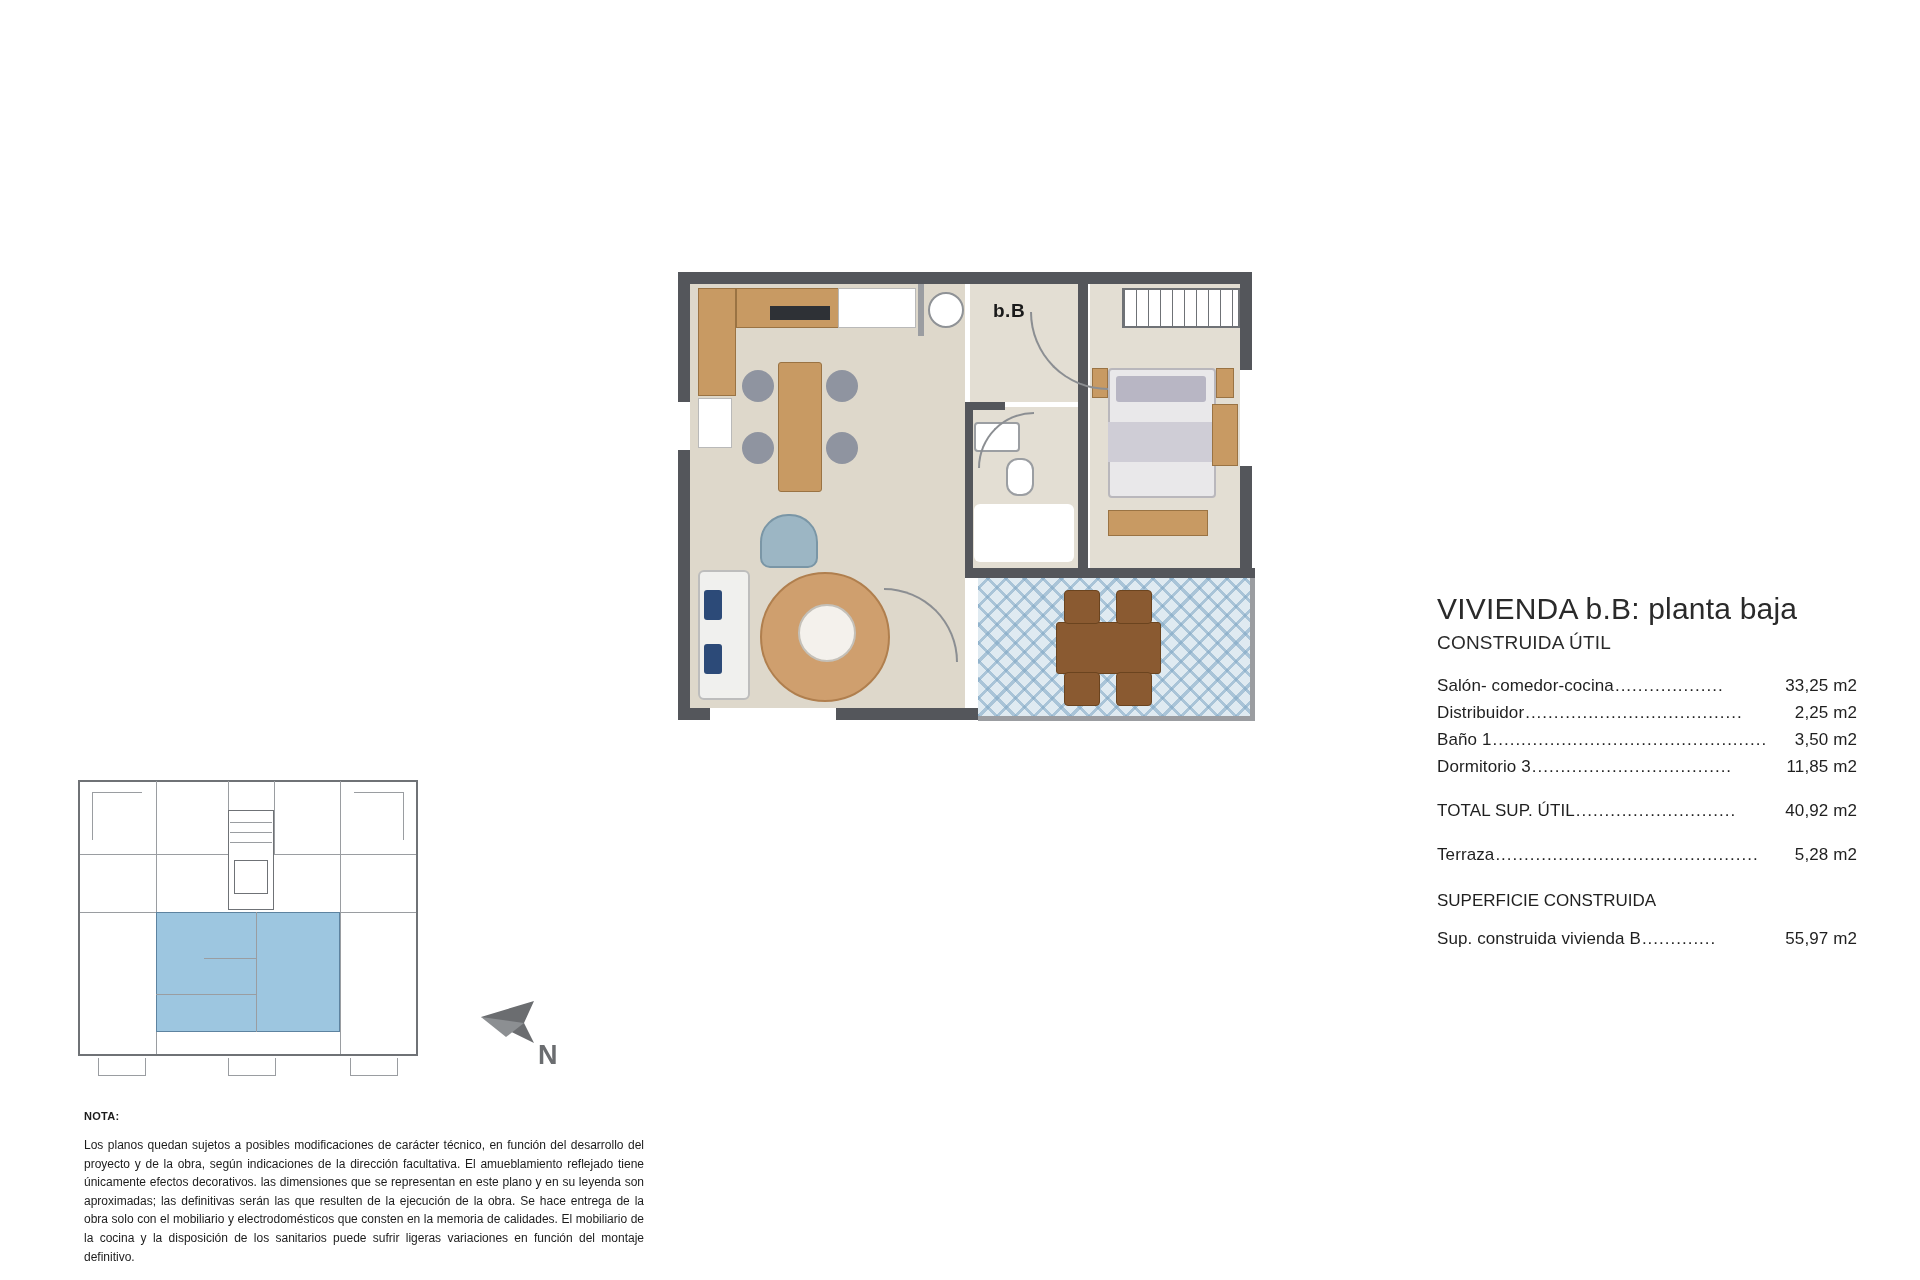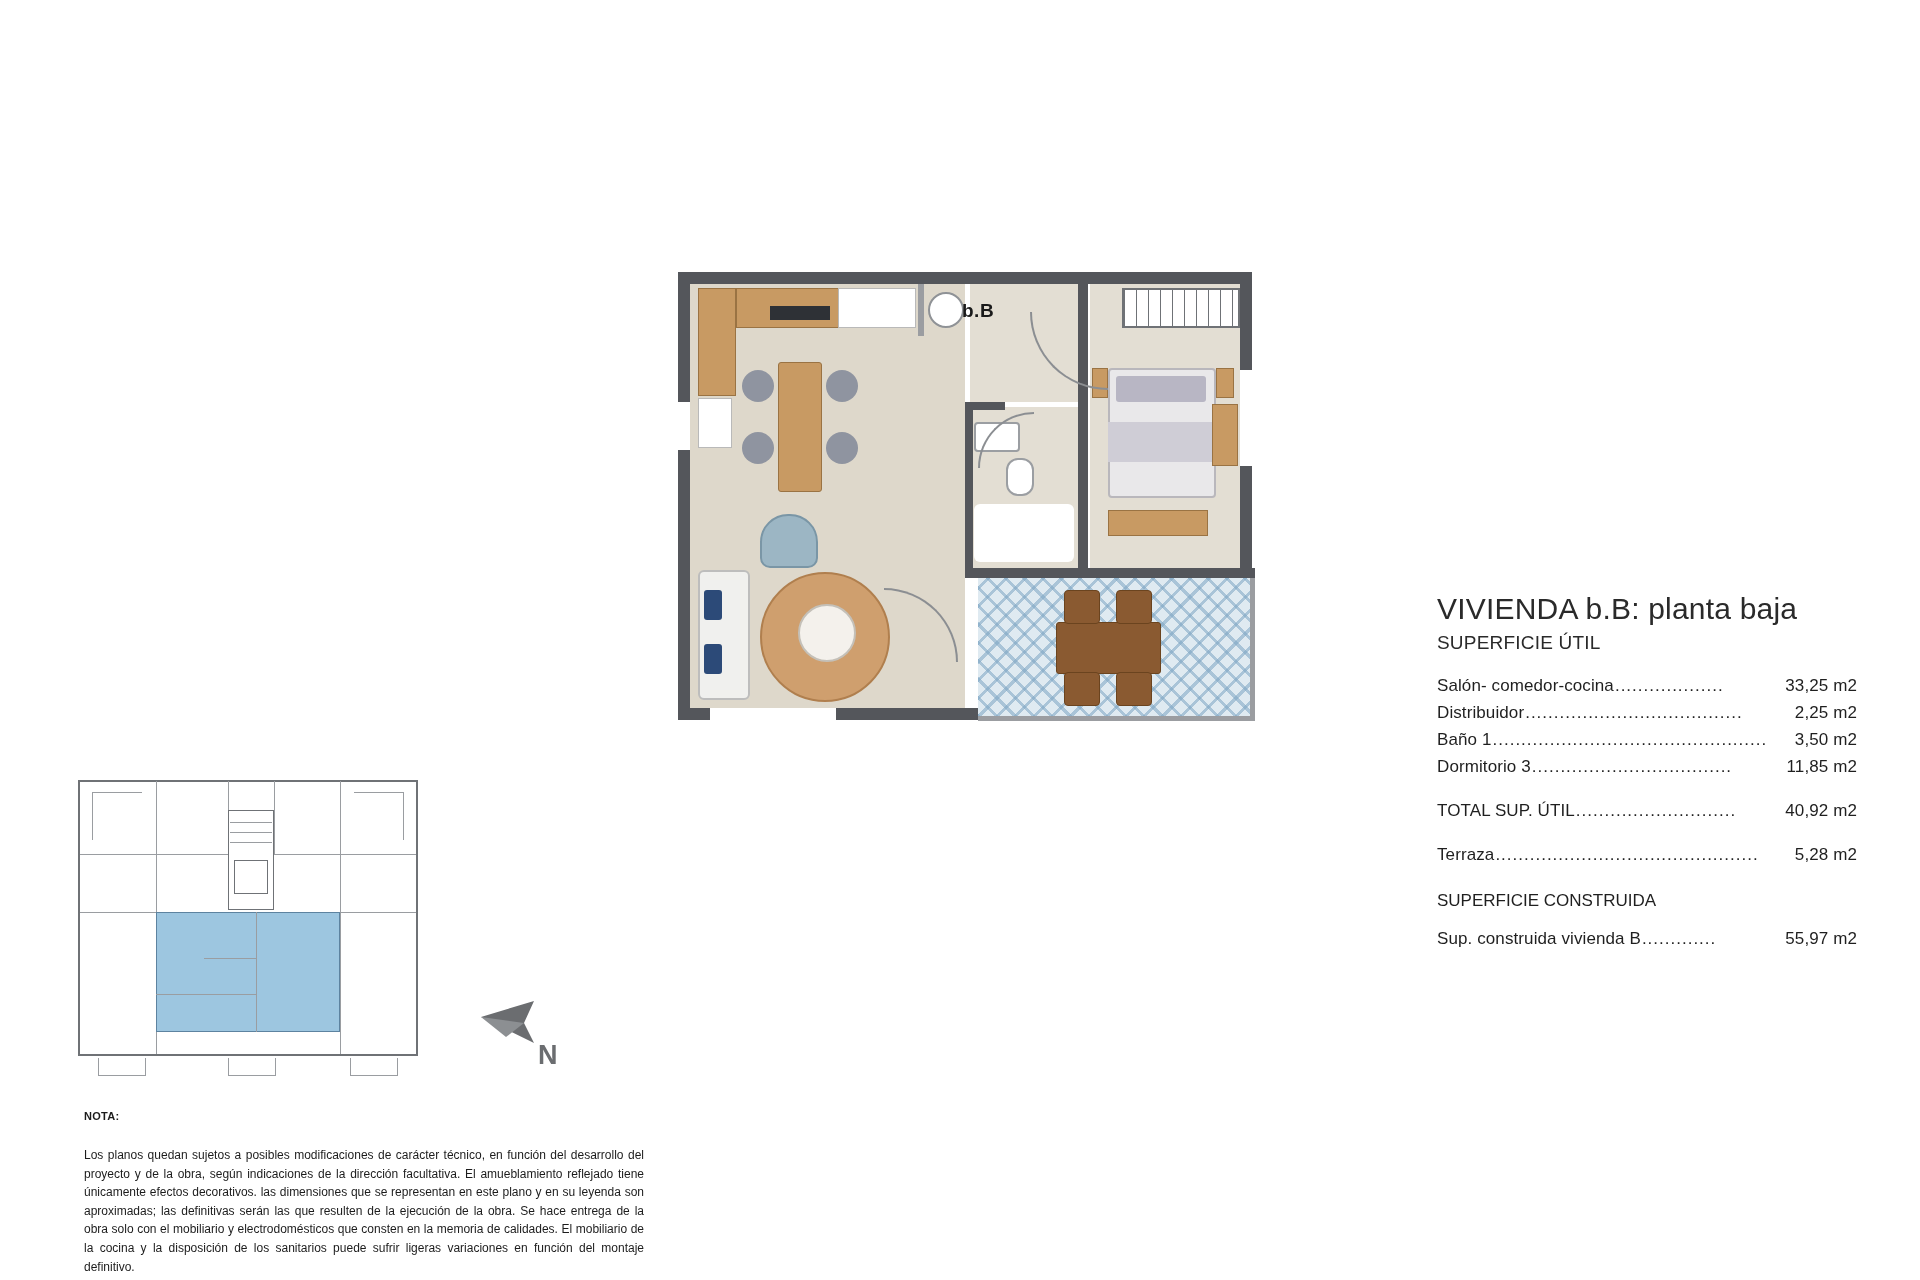--- a/index.html
+++ b/index.html
@@ -168,21 +168,21 @@
   #note {
     position: absolute;
     left: 84px;
     top: 1110px;
     width: 560px;
   }
   #note .note-title {
     font-size: 11px;
     font-weight: bold;
     color: #1c1c1c;
-    margin-bottom: 24px;
+    margin-bottom: 14px;
     letter-spacing: .3px;
   }
   #note .note-body {
     font-size: 12px;
     line-height: 1.55;
     color: #1c1c1c;
     text-align: justify;
   }
 </style>
 </head>
@@ -253,26 +253,26 @@
   <div class="wood" style="left:534px;top:132px;width:26px;height:62px;"></div>
 
   <div class="furn" style="left:352px;top:40px;width:78px;height:78px;border:2px solid #8b8e92;border-radius:0 0 0 100%;border-top:none;border-right:none;"></div>
   <div class="furn" style="left:300px;top:140px;width:56px;height:56px;border:2px solid #8b8e92;border-radius:100% 0 0 0;border-bottom:none;border-right:none;"></div>
   <div class="furn" style="left:206px;top:316px;width:74px;height:74px;border:2px solid #8b8e92;border-radius:0 100% 0 0;border-bottom:none;border-left:none;"></div>
 
   <div class="white-fill" style="left:0px;top:128px;width:12px;height:52px;border-top:2px solid #54565b;border-bottom:2px solid #54565b;box-sizing:border-box;"></div>
   <div class="white-fill" style="left:30px;top:436px;width:130px;height:12px;border-left:2px solid #54565b;border-right:2px solid #54565b;box-sizing:border-box;"></div>
   <div class="white-fill" style="left:562px;top:96px;width:12px;height:100px;border-top:2px solid #54565b;border-bottom:2px solid #54565b;box-sizing:border-box;"></div>
 
-  <div class="label-bb" style="left:284px;top:28px;">b.B</div>
+  <div class="label-bb" style="left:315px;top:28px;">b.B</div>
 </div>
 
 <div id="infopanel">
   <div class="title">VIVIENDA b.B: planta baja</div>
-  <div class="subtitle">SUPERFICIE ÚTIL</div>
+  <div class="subtitle">CONSTRUIDA ÚTIL</div>
 
   <div class="area-list">
     <div class="area-row">
       <span class="nm">Salón- comedor-cocina</span>
       <span class="dots">...................</span>
       <span class="val">33,25 m2</span>
     </div>
     <div class="area-row">
       <span class="nm">Distribuidor</span>
       <span class="dots">......................................</span>

